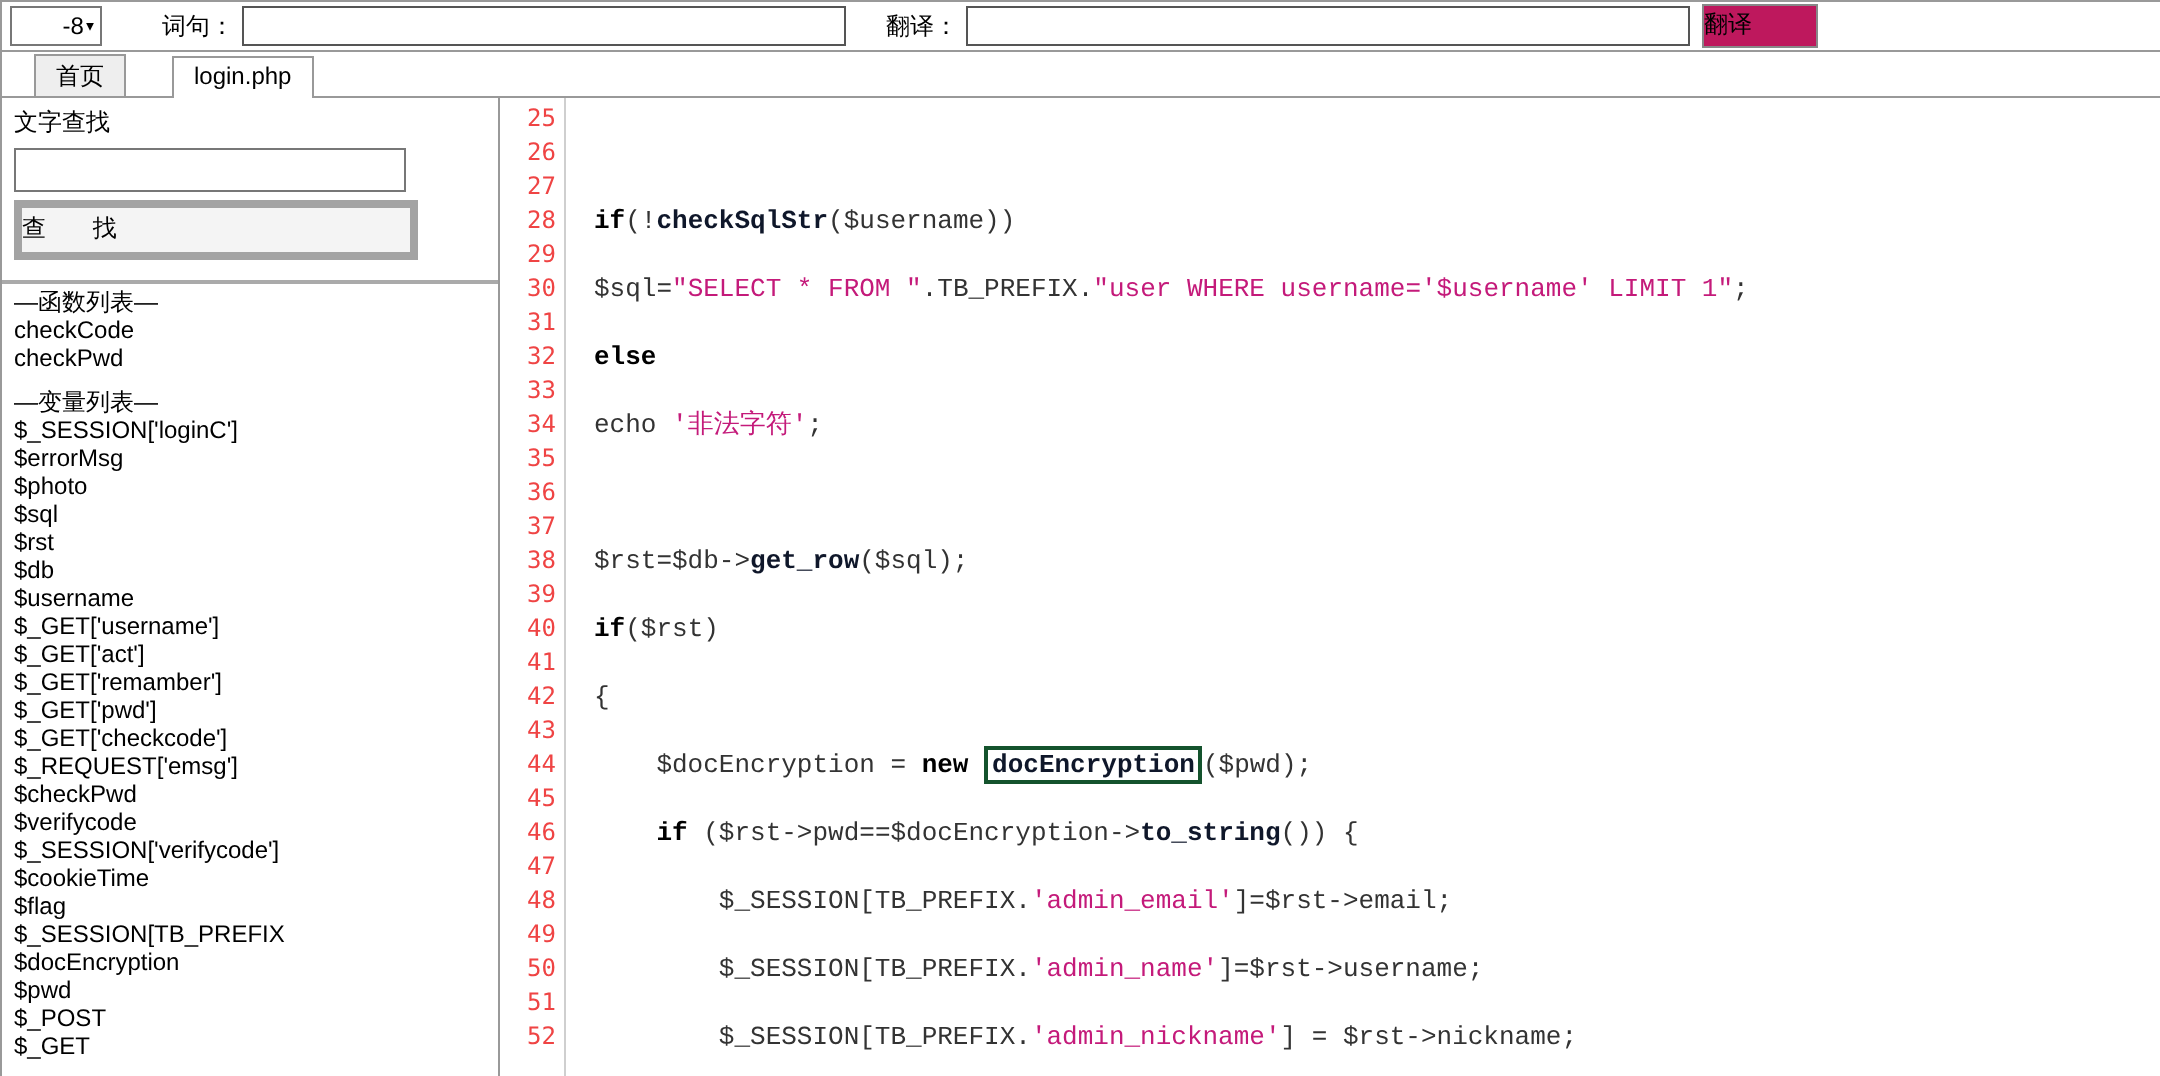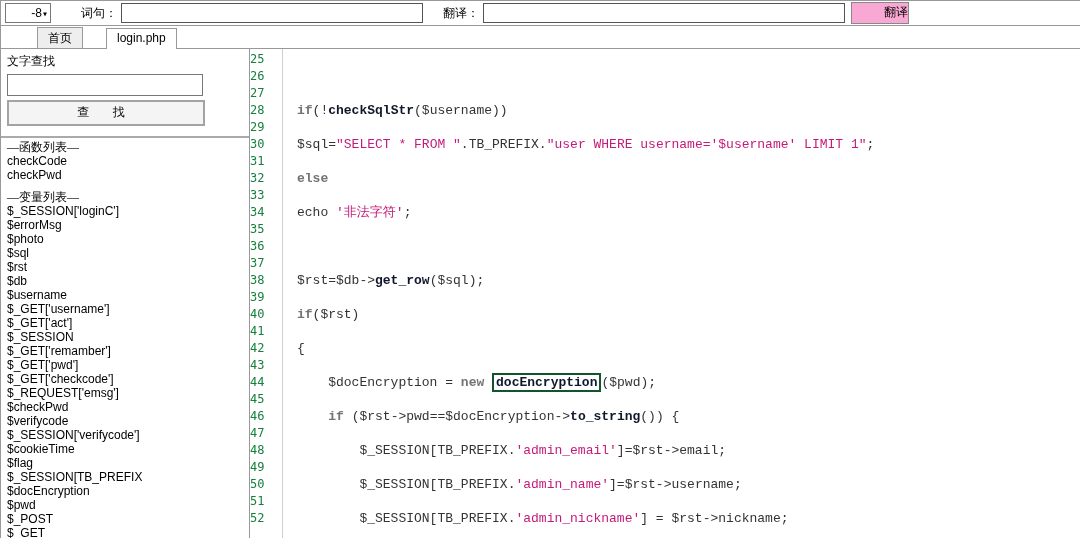--- a/index.html
+++ b/index.html
@@ -4,36 +4,36 @@
 <style>
   html,body{margin:0;padding:0;font-family:"SimSun","NSimSun","Arial",monospace;font-size:12px;background:#fff;color:#000;}
   .page{width:1080px;height:538px;position:relative;overflow:hidden;border:1px solid #999;}
   .topbar{height:24px;display:flex;align-items:center;border-bottom:1px solid #999;}
   .topbar .select{width:40px;height:18px;border:1px solid #777;margin-left:4px;background:#fff;display:flex;align-items:center;justify-content:flex-end;padding:0 2px;}
   .topbar .select .arrow{font-size:10px;}
   .topbar .label{margin-left:30px;}
   .topbar .input{height:18px;border:1px solid #555;background:#fff;}
   .topbar .input.small{width:300px;margin-left:4px;}
   .topbar .input.big{width:360px;margin-left:4px;}
-  .topbar .btn{width:56px;height:20px;border:1px solid #888;background:#f9a8d4;margin-left:6px;text-align:right;line-height:18px;}
-  .tabs{height:22px;display:flex;align-items:flex-end;padding-left:36px;border-bottom:1px solid #999;background:#fff;}
+  .topbar .btn{width:56px;height:20px;border:1px solid #888;background:#be185d;margin-left:6px;text-align:left;line-height:18px;}
+  .tabs{height:22px;display:flex;align-items:flex-end;padding-left:16px;border-bottom:1px solid #999;background:#fff;}
   .tab{padding:2px 10px 0;height:18px;border:1px solid #999;border-bottom:none;margin-right:-1px;background:#eee;}
   .tab.active{background:#fff;position:relative;top:1px;margin-left:24px;}
   .body{display:flex;height:calc(100% - 48px);}
   .left{width:248px;border-right:1px solid #999;overflow:hidden;}
   .searchbox{padding:4px 6px;}
   .searchbox .title{margin-bottom:4px;}
   .searchbox .sinput{height:20px;border:1px solid #777;width:194px;margin-bottom:4px;}
-  .searchbox .sbtn{width:194px;height:22px;border:2px solid #a3a3a3;background:#f4f4f4;text-align:center;line-height:20px;letter-spacing:10px;}
+  .searchbox .sbtn{width:194px;height:22px;border:4px solid #a3a3a3;background:#f4f4f4;text-align:left;line-height:20px;letter-spacing:10px;}
   .varlist{border-top:2px solid #aaa;margin-top:6px;padding:2px 6px 0 6px;line-height:14px;white-space:nowrap;overflow:hidden;height:100%;}
-  .varlist .hdr{font-family:Liberation Serif, serif;}
+  .varlist .hdr{font-family:Liberation Sans, sans-serif;}
   .code{flex:1;display:flex;overflow:hidden;}
-  .gutter{width:28px;background:#fff;border-right:1px solid #cfcfcf;color:#15803d;padding:2px 4px 0 0;font-family:Consolas,monospace;font-size:12px;line-height:17px;}
+  .gutter{width:28px;background:#fff;border-right:1px solid #cfcfcf;text-align:right;color:#ef4444;padding:2px 4px 0 0;font-family:Consolas,monospace;font-size:12px;line-height:17px;}
   .src{flex:1;padding:2px 0 0 14px;font-family:Consolas,"Courier New",monospace;font-size:13px;line-height:17px;white-space:pre;color:#333;overflow:hidden;}
-  .kw{color:#737373;font-weight:bold;}
+  .kw{color:#000000;font-weight:bold;}
   .fn{color:#0f172a;font-weight:bold;}
   .str{color:#c41a7a;}
   .boxed{border:2px solid #14532d;padding:0 2px;}
 </style>
 </head>
 <body>
 
 <div class="page">
 
   <div class="topbar">
@@ -69,21 +69,20 @@
         <div class="hdr">—变量列表—</div>
         <div>$_SESSION['loginC']</div>
         <div>$errorMsg</div>
         <div>$photo</div>
         <div>$sql</div>
         <div>$rst</div>
         <div>$db</div>
         <div>$username</div>
         <div>$_GET['username']</div>
         <div>$_GET['act']</div>
-        <div>$_SESSION</div>
         <div>$_GET['remamber']</div>
         <div>$_GET['pwd']</div>
         <div>$_GET['checkcode']</div>
         <div>$_REQUEST['emsg']</div>
         <div>$checkPwd</div>
         <div>$verifycode</div>
         <div>$_SESSION['verifycode']</div>
         <div>$cookieTime</div>
         <div>$flag</div>
         <div>$_SESSION[TB_PREFIX</div>

